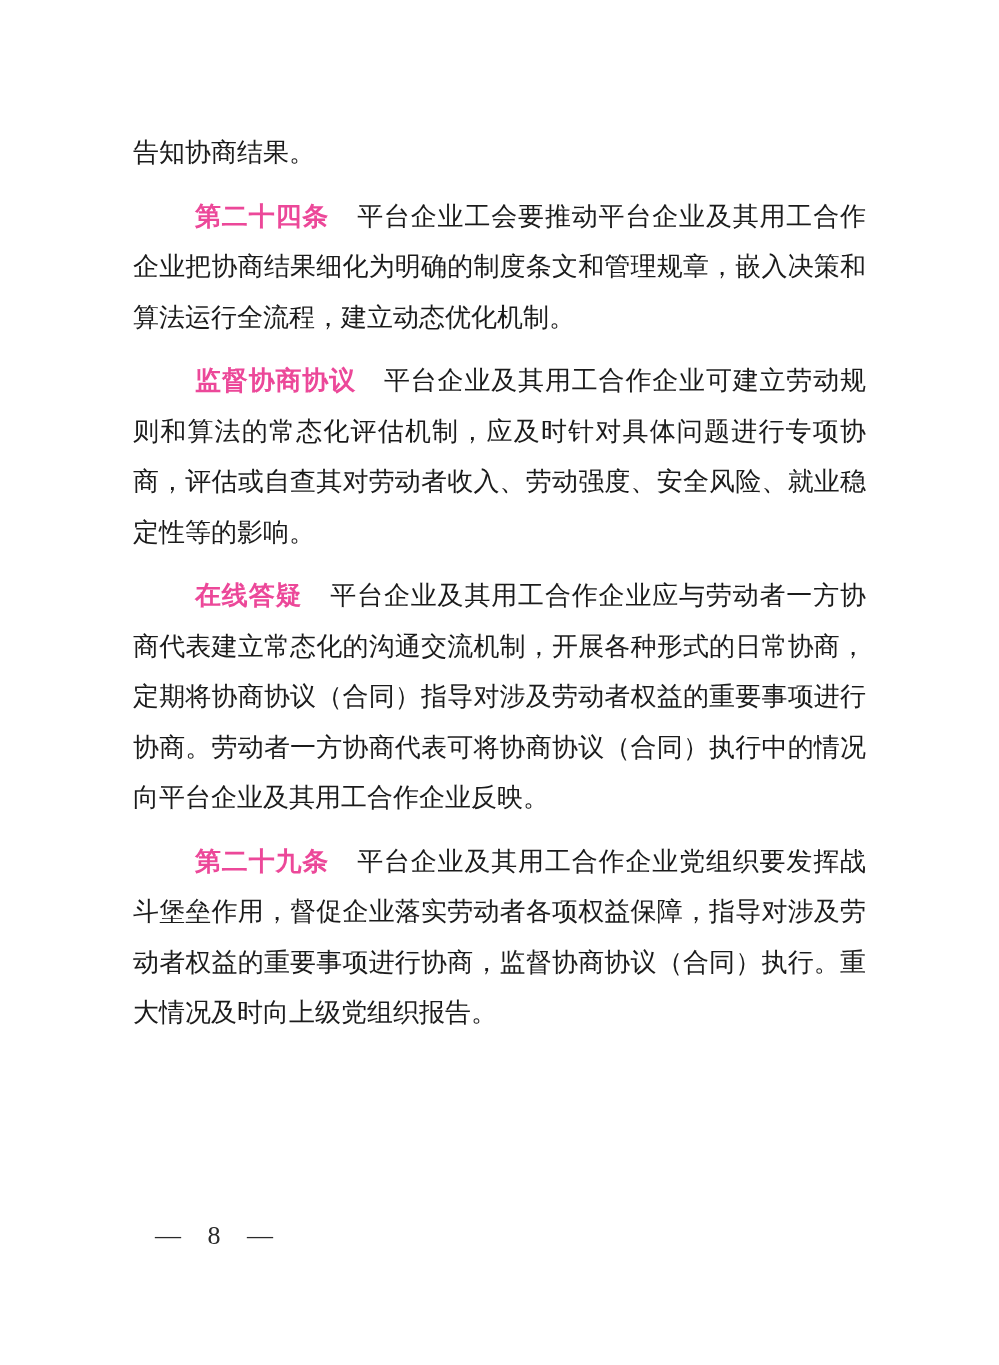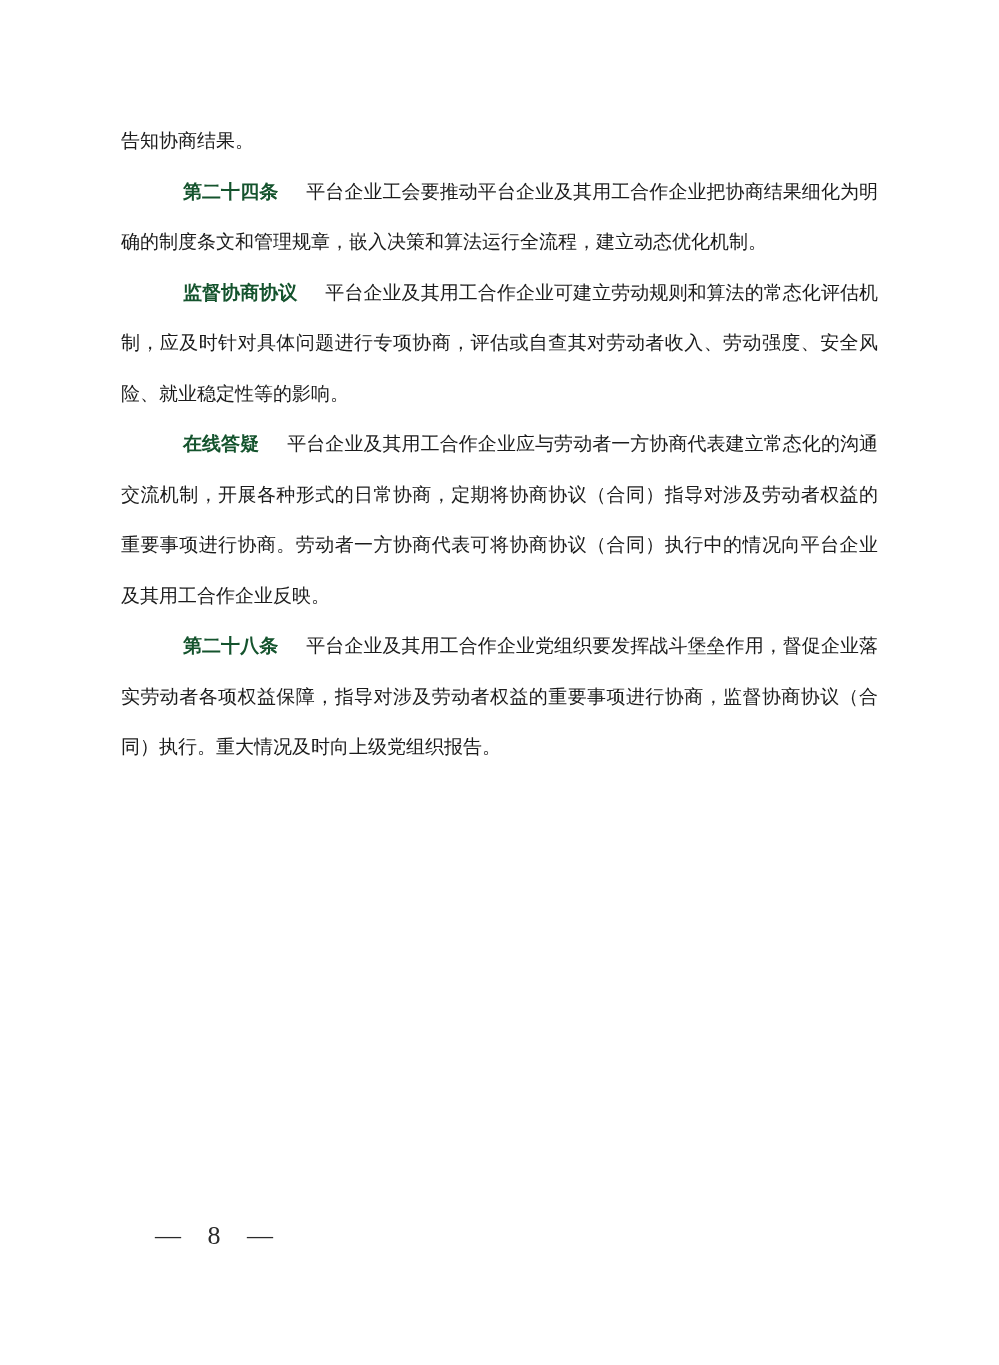--- a/index.html
+++ b/index.html
@@ -15,35 +15,35 @@
     overflow: hidden;
     color: #1b1b1b;
   }
   .content {
     position: absolute;
     left: 121px;
     top: 116px;
     width: 757px;
   }
   .para {
-    margin: 0;
+    margin: 12px;
     font-family: "Liberation Serif", "DejaVu Serif", serif;
-    font-size: 19px;
+    font-size: 26px;
     line-height: 50.5px;
     text-align: justify;
     text-justify: inter-ideograph;
     color: #1b1b1b;
   }
   .para.article {
     text-indent: 62px;
   }
   .artnum {
     font-family: "Liberation Sans", "DejaVu Sans", sans-serif;
     font-weight: 700;
-    color: #14532d;
+    color: #ec4899;
     padding-right: 28px;
   }
   .pagenum {
     position: absolute;
     left: 155px;
     top: 1218px;
     font-family: "Liberation Serif", "DejaVu Serif", serif;
     font-size: 26px;
     line-height: 36px;
     color: #2a2a2a;
@@ -60,18 +60,18 @@
     <p class="para continuation"><span>告知协商结果。</span></p>
 
     <p class="para article"><span class="artnum">第二十四条</span><span class="artbody">平台企业工会要推动平台企业及其用工合作企业把协商结果细化为明确的制度条文和管理规章，嵌入决策和算法运行全流程，建立动态优化机制。</span></p>
 
 
     <p class="para article"><span class="artnum">监督协商协议</span><span class="artbody">平台企业及其用工合作企业可建立劳动规则和算法的常态化评估机制，应及时针对具体问题进行专项协商，评估或自查其对劳动者收入、劳动强度、安全风险、就业稳定性等的影响。</span></p>
 
     <p class="para article"><span class="artnum">在线答疑</span><span class="artbody">平台企业及其用工合作企业应与劳动者一方协商代表建立常态化的沟通交流机制，开展各种形式的日常协商，定期将协商协议（合同）指导对涉及劳动者权益的重要事项进行协商。劳动者一方协商代表可将协商协议（合同）执行中的情况向平台企业及其用工合作企业反映。</span></p>
 
 
-    <p class="para article"><span class="artnum">第二十八条</span><span class="artbody">平台企业及其用工合作企业党组织要发挥战斗堡垒作用，督促企业落实劳动者各项权益保障，指导对涉及劳动者权益的重要事项进行协商，监督协商协议（合同）执行。重大情况及时向上级党组织报告。</span></p>
+    <p class="para article"><span class="artnum">第二十九条</span><span class="artbody">平台企业及其用工合作企业党组织要发挥战斗堡垒作用，督促企业落实劳动者各项权益保障，指导对涉及劳动者权益的重要事项进行协商，监督协商协议（合同）执行。重大情况及时向上级党组织报告。</span></p>
 
   </div>
 
   <div class="pagenum">— 8 —</div>
 </div>
 
 </body></html>

